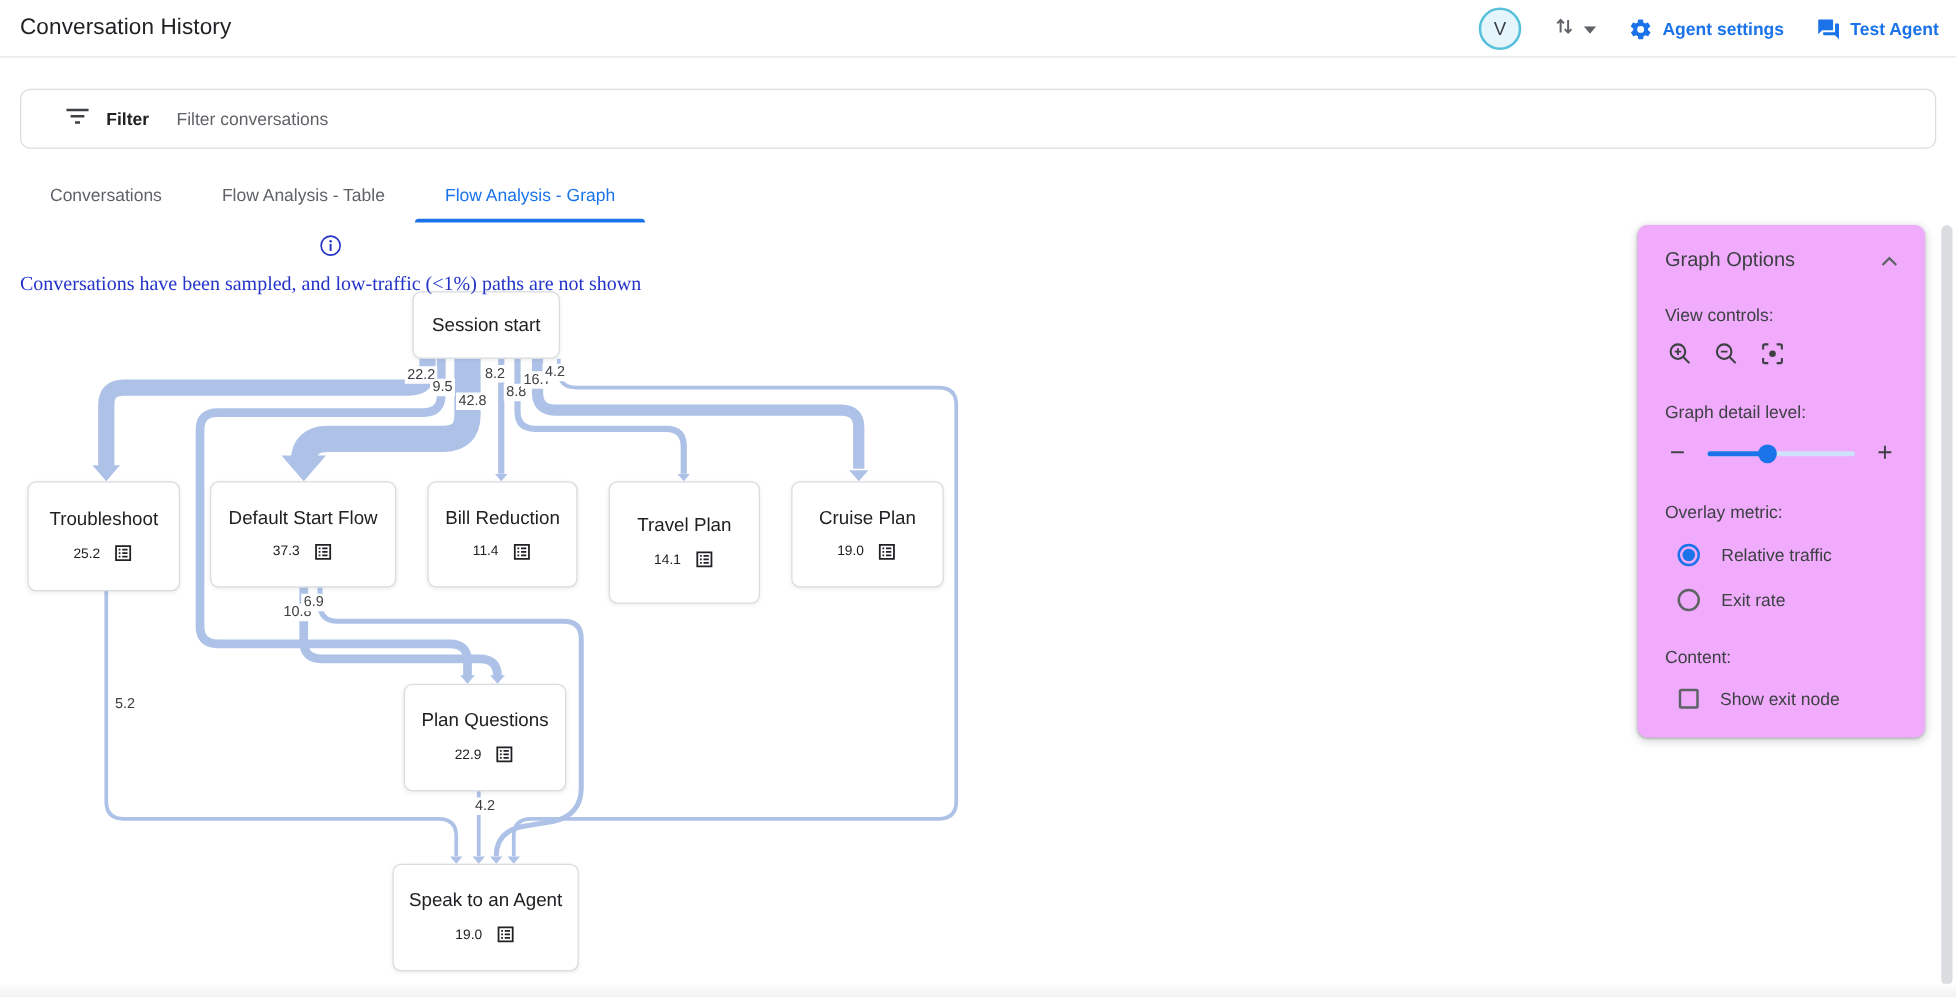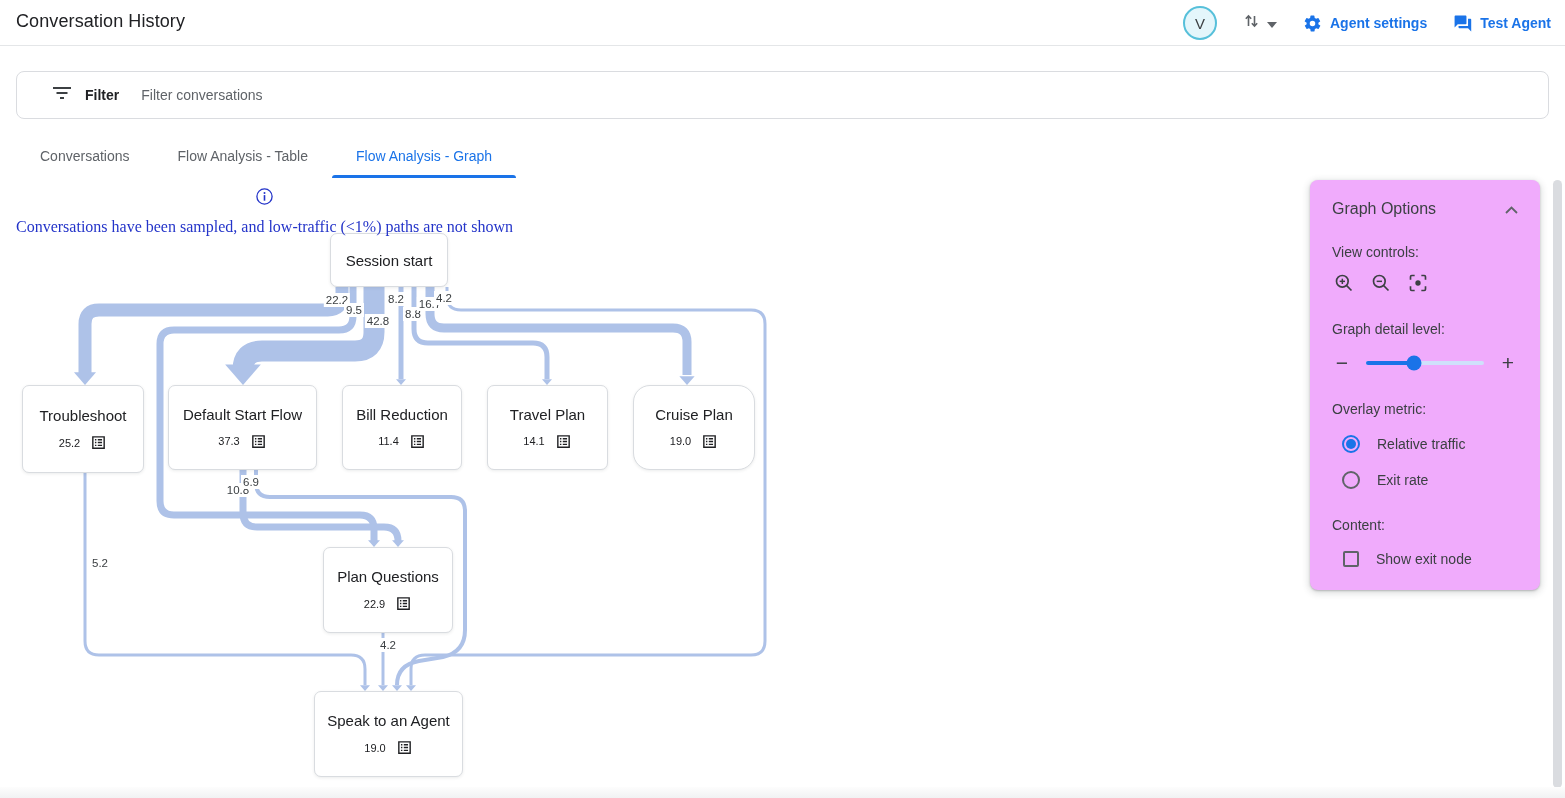--- a/index.html
+++ b/index.html
@@ -207,32 +207,32 @@
           <div class="nlabel">Bill Reduction</div>
           <div class="nvalue">
             <span>11.4</span>
             <span>
               <svg width="17" height="17" viewBox="0 0 24 24">
                 <path fill="#202124" d="M3 3h18v18H3V3zm2 2v14h14V5H5zm2 2h2v2H7V7zm4 0h6v2h-6V7zM7 11h2v2H7v-2zm4 0h6v2h-6v-2zm-4 4h2v2H7v-2zm4 0h6v2h-6v-2z"></path>
               </svg>
             </span>
           </div>
         </div>
-        <div class="flow-node" style="left: 487px; top: 385px; width: 121px; height: 85px;">
+        <div class="flow-node" style="left: 487px; top: 385px; width: 121px; height: 98px;">
           <div class="nlabel">Travel Plan</div>
           <div class="nvalue">
             <span>14.1</span>
             <span>
               <svg width="17" height="17" viewBox="0 0 24 24">
                 <path fill="#202124" d="M3 3h18v18H3V3zm2 2v14h14V5H5zm2 2h2v2H7V7zm4 0h6v2h-6V7zM7 11h2v2H7v-2zm4 0h6v2h-6v-2zm-4 4h2v2H7v-2zm4 0h6v2h-6v-2z"></path>
               </svg>
             </span>
           </div>
         </div>
-        <div class="flow-node" style="left: 633px; top: 385px; width: 122px; height: 85px; border-radius: 17px;">
+        <div class="flow-node" style="left: 633px; top: 385px; width: 122px; height: 85px;">
           <div class="nlabel">Cruise Plan</div>
           <div class="nvalue">
             <span>19.0</span>
             <span>
               <svg width="17" height="17" viewBox="0 0 24 24">
                 <path fill="#202124" d="M3 3h18v18H3V3zm2 2v14h14V5H5zm2 2h2v2H7V7zm4 0h6v2h-6V7zM7 11h2v2H7v-2zm4 0h6v2h-6v-2zm-4 4h2v2H7v-2zm4 0h6v2h-6v-2z"></path>
               </svg>
             </span>
           </div>
         </div>

